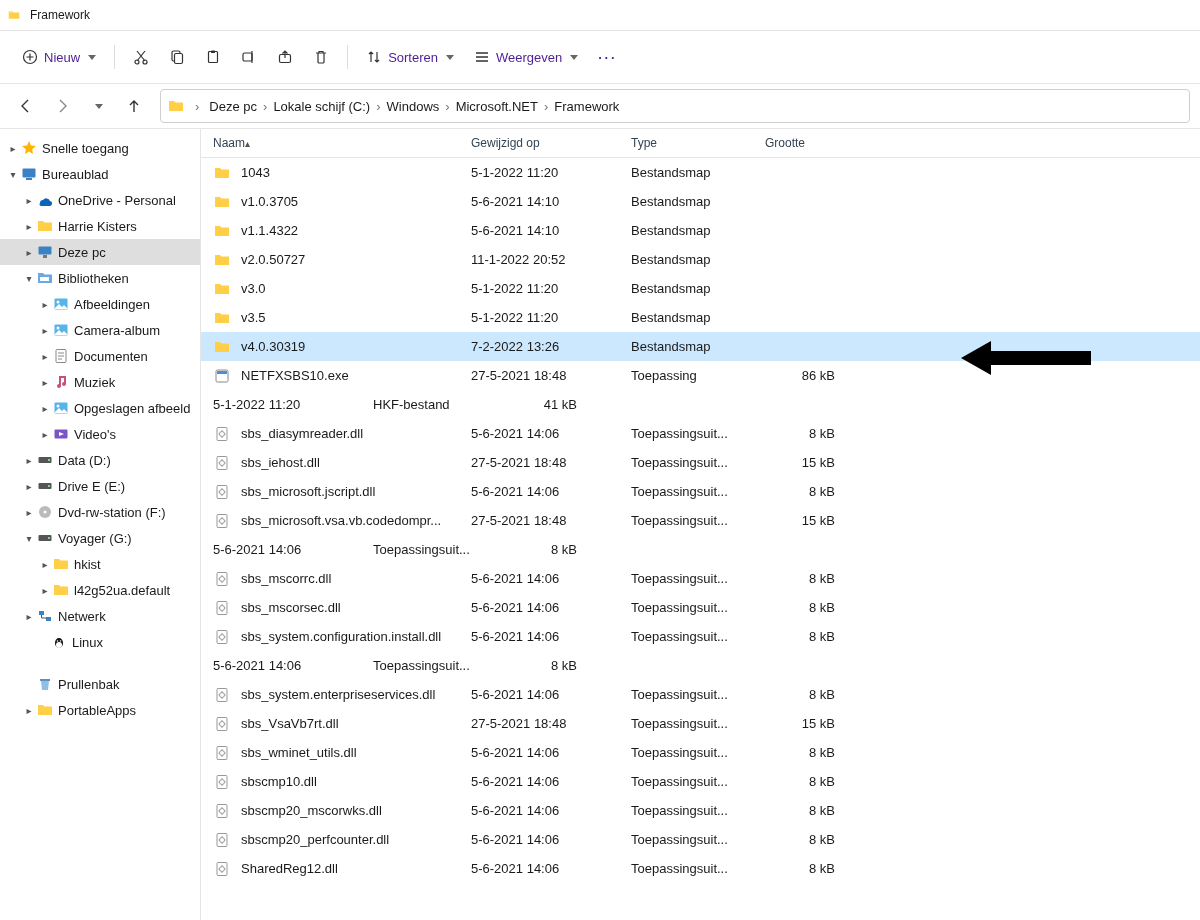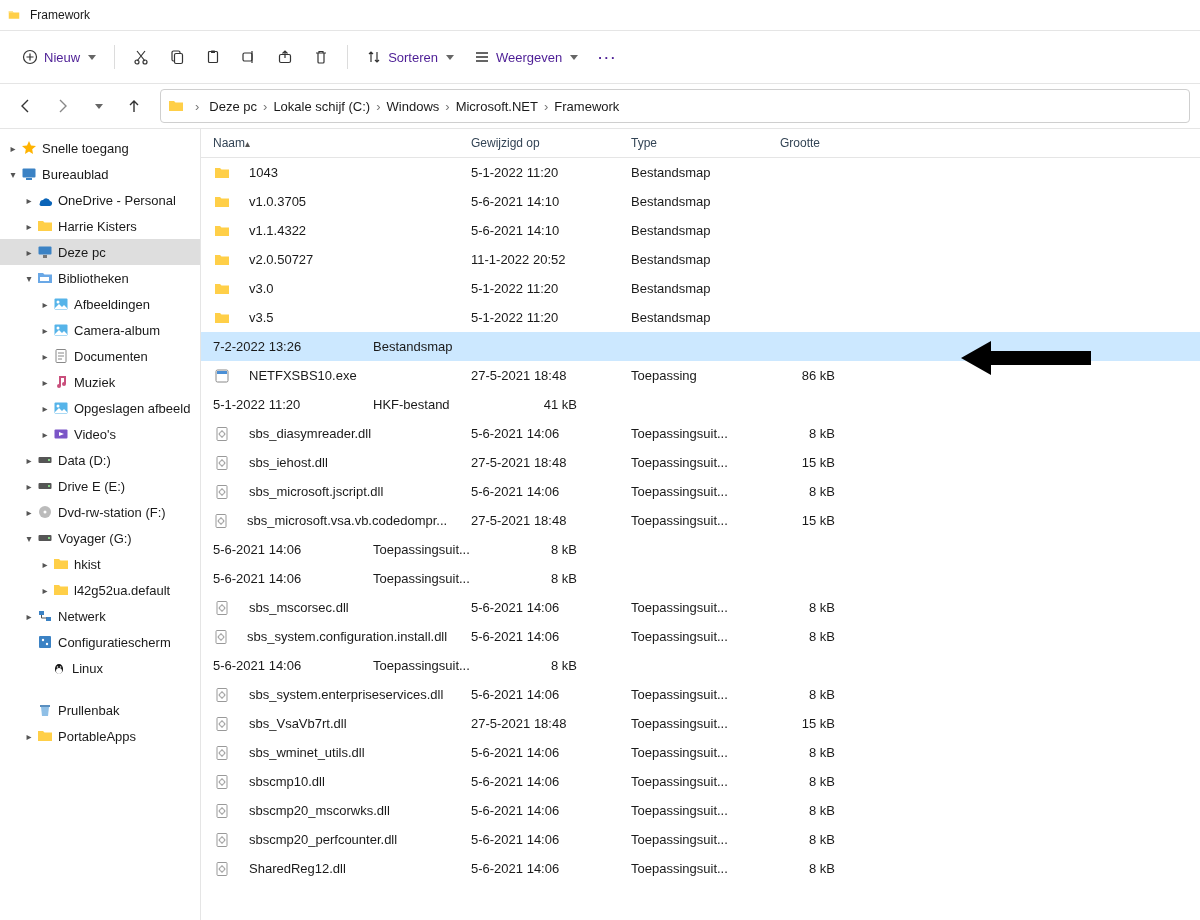--- a/index.html
+++ b/index.html
@@ -19,25 +19,25 @@
 .tree-item{display:flex;align-items:center;height:26px;cursor:pointer;white-space:nowrap;overflow:hidden;text-overflow:ellipsis}
 .tree-item.sel{background:#dedede}
 .tw{display:inline-flex;width:14px;justify-content:center;color:#555;font-size:10px}
 .ti-icon{width:18px;height:18px;display:inline-flex;align-items:center;justify-content:center;margin-right:4px}
 .main{flex:1;overflow-y:auto;position:relative}
 .cols{display:flex;align-items:center;height:28px;border-bottom:1px solid #e5e5e5;position:sticky;top:0;background:#fff;color:#345;font-size:12px}
 .col{padding:0 12px;cursor:pointer;display:flex;align-items:center;}
 .col.cname{width:234px}
 .col.cdate{width:136px}
 .col.ctype{width:110px}
-.col.csize{width:70px;justify-content:center}
+.col.csize{width:70px;justify-content:flex-start}
 .row{display:flex;align-items:center;height:29px;cursor:pointer}
 .row.sel{background:#cce8ff}
 .c{padding:0 12px;font-size:13px;white-space:nowrap;overflow:hidden;text-overflow:ellipsis}
-.c.cname{width:234px;display:flex;align-items:center;gap:14px}
+.c.cname{width:234px;display:flex;align-items:center;gap:6px}
 .c.cdate{width:136px}
 .c.ctype{width:110px}
 .c.csize{width:70px;text-align:right}
 .arrow{position:absolute;left:760px;top:212px;pointer-events:none}
 .sorti{font-size:10px;color:#555}
 </style>
 </head>
 <body>
 
 <div class="titlebar">
@@ -329,31 +329,20 @@
         <span class="tw">▸</span>
         <span class="ti-icon">
           <svg width="16" height="16" viewBox="0 0 16 16">
             <rect x="2" y="3" width="5" height="4" fill="#3b82c4"></rect>
             <rect x="9" y="9" width="5" height="4" fill="#3b82c4"></rect>
             <path d="M4.5 7v3h5" stroke="#555" fill="none"></path>
           </svg>
         </span>
         <span>Netwerk</span>
       </div>
-      <div class="tree-item" style="padding-left: 22px;">
-        <span class="tw"></span>
-        <span class="ti-icon">
-          <svg width="16" height="16" viewBox="0 0 16 16">
-            <rect x="2" y="2" width="12" height="12" rx="1" fill="#3b82c4"></rect>
-            <circle cx="6" cy="6" r="1.2" fill="#fff"></circle>
-            <circle cx="10" cy="10" r="1.2" fill="#fff"></circle>
-          </svg>
-        </span>
-        <span>Configuratiescherm</span>
-      </div>
       <div class="tree-item" style="padding-left: 36px;">
         <span class="tw"></span>
         <span class="ti-icon">
           <svg width="16" height="16" viewBox="0 0 16 16">
             <ellipse cx="8" cy="9" rx="4" ry="5" fill="#111"></ellipse>
             <ellipse cx="8" cy="11" rx="3" ry="3" fill="#fff"></ellipse>
             <circle cx="6.5" cy="7" r=".8" fill="#fff"></circle>
             <circle cx="9.5" cy="7" r=".8" fill="#fff"></circle>
           </svg>
         </span>
@@ -468,20 +457,28 @@
                 <path fill="#ffcf48" d="M1 3h5l1.5 1.5H15V13H1z"></path>
               </svg>
             </span>
             <span>v3.5</span>
           </div>
           <div class="c cdate">5-1-2022 11:20</div>
           <div class="c ctype">Bestandsmap</div>
           <div class="c csize"></div>
         </div>
         <div class="row sel">
+          <div class="c cname">
+            <span class="ti-icon">
+              <svg width="16" height="16" viewBox="0 0 16 16">
+                <path fill="#ffcf48" d="M1 3h5l1.5 1.5H15V13H1z"></path>
+              </svg>
+            </span>
+            <span>v4.0.30319</span>
+          </div>
           <div class="c cdate">7-2-2022 13:26</div>
           <div class="c ctype">Bestandsmap</div>
           <div class="c csize"></div>
         </div>
         <div class="row">
           <div class="c cname">
             <span class="ti-icon">
               <svg width="16" height="16" viewBox="0 0 16 16">
                 <rect x="2" y="2" width="12" height="12" rx="1.5" fill="#fff" stroke="#888"></rect>
                 <rect x="3" y="3" width="10" height="3" fill="#4a8fd6"></rect>
@@ -557,20 +554,30 @@
           <div class="c cdate">27-5-2021 18:48</div>
           <div class="c ctype">Toepassingsuit...</div>
           <div class="c csize">15 kB</div>
         </div>
         <div class="row">
           <div class="c cdate">5-6-2021 14:06</div>
           <div class="c ctype">Toepassingsuit...</div>
           <div class="c csize">8 kB</div>
         </div>
         <div class="row">
+          <div class="c cname">
+            <span class="ti-icon">
+              <svg width="16" height="16" viewBox="0 0 16 16">
+                <rect x="3" y="1.5" width="10" height="13" rx="1" fill="#fff" stroke="#999"></rect>
+                <circle cx="8" cy="8" r="2.5" fill="none" stroke="#999"></circle>
+                <path d="M8 4v1M8 11v1M4.5 8h1M10.5 8h1" stroke="#999"></path>
+              </svg>
+            </span>
+            <span>sbs_mscorrc.dll</span>
+          </div>
           <div class="c cdate">5-6-2021 14:06</div>
           <div class="c ctype">Toepassingsuit...</div>
           <div class="c csize">8 kB</div>
         </div>
         <div class="row">
           <div class="c cname">
             <span class="ti-icon">
               <svg width="16" height="16" viewBox="0 0 16 16">
                 <rect x="3" y="1.5" width="10" height="13" rx="1" fill="#fff" stroke="#999"></rect>
                 <circle cx="8" cy="8" r="2.5" fill="none" stroke="#999"></circle>

